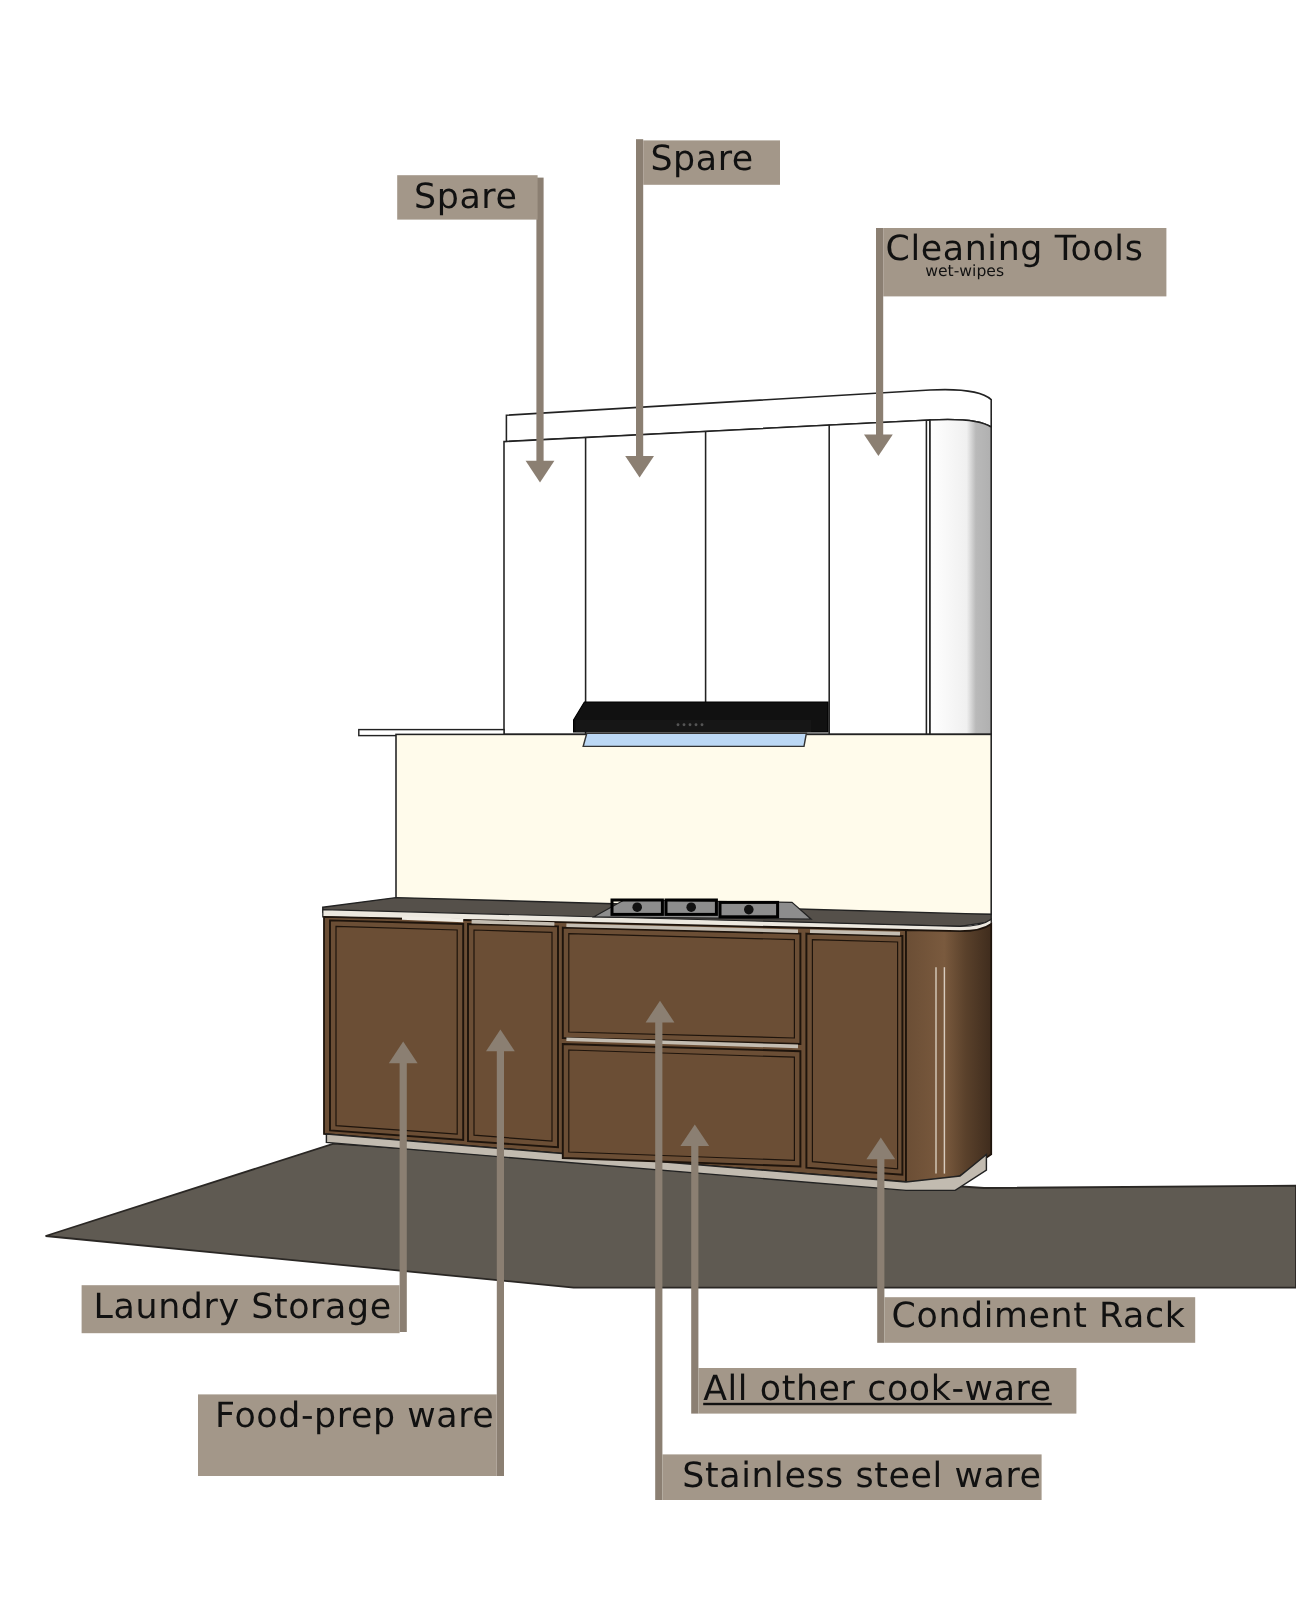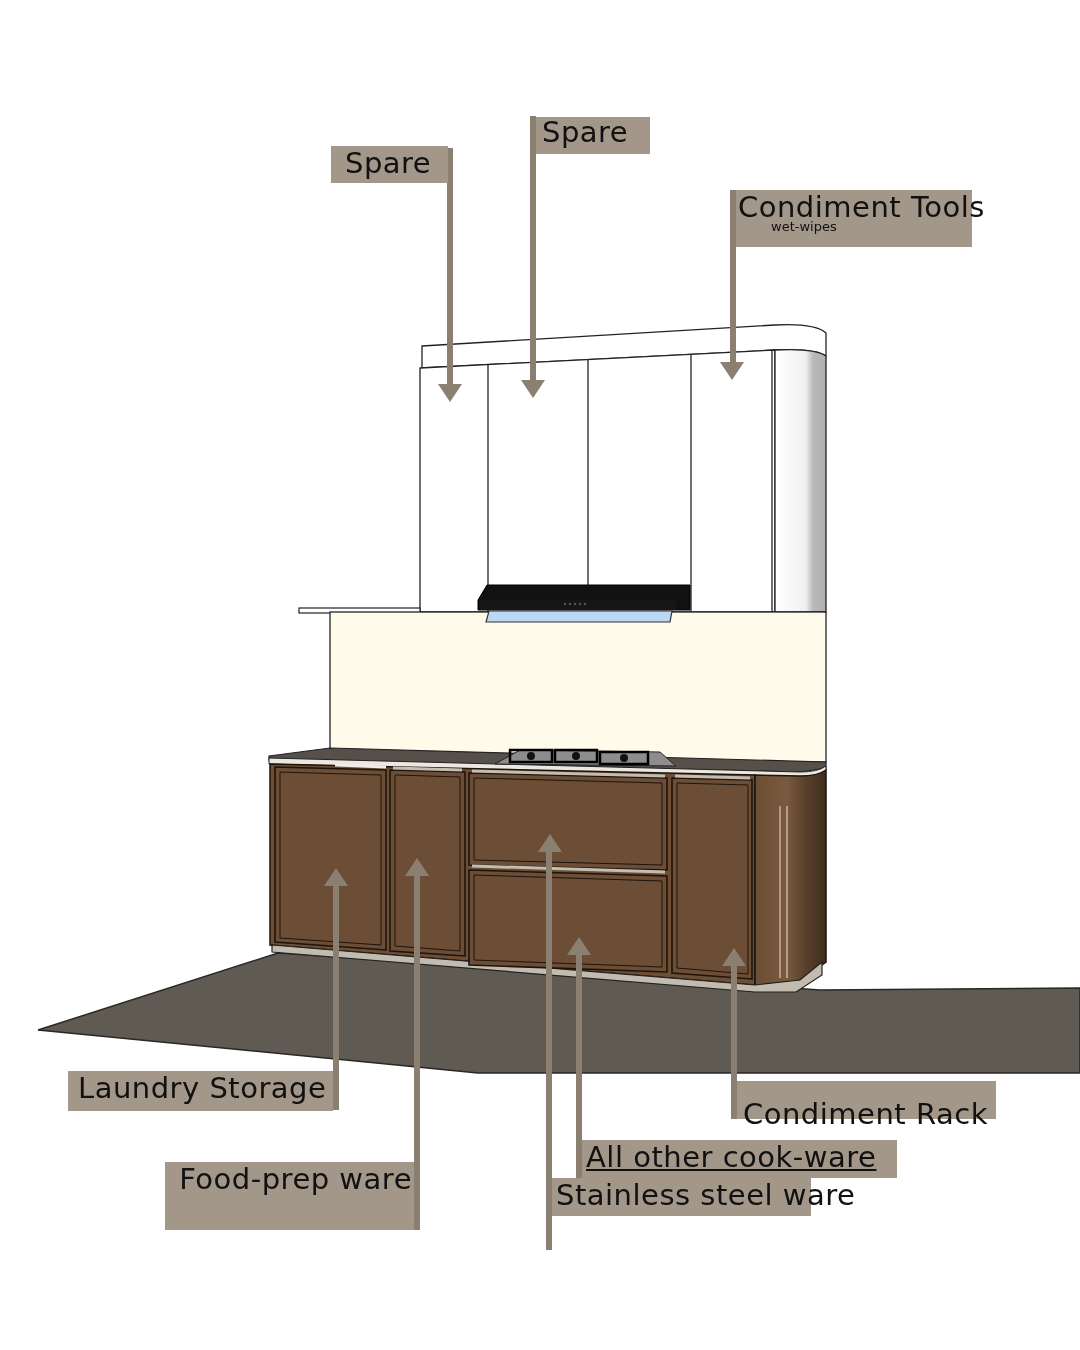--- a/index.html
+++ b/index.html
@@ -135,36 +135,36 @@
   
   <div class="label" style="left:331px; top:146px; width:117px; height:37px; padding:2px 0 0 14px;">
     <span class="main">Spare</span>
   </div>
 
   <div class="label" style="left:536px; top:117px; width:114px; height:37px; padding:0 0 0 6px;">
     <span class="main">Spare</span>
   </div>
 
   <div class="label" style="left:736px; top:190px; width:236px; height:57px; padding:2px 0 0 2px;">
-    <span class="main">Condiment Tools</span>
+    <span class="main">Cleaning Tools</span>
     <span class="sub">wet-wipes</span>
   </div>
 
   <div class="label" style="left:68px; top:1071px; width:265px; height:40px; padding:2px 16px 0 10px;">
     <span class="main">Laundry Storage</span>
   </div>
 
   <div class="label right-align" style="left:165px; top:1162px; width:249px; height:68px; padding:2px 2px 2px 0;">
     <span class="main">Food-prep ware</span>
   </div>
 
-  <div class="label" style="left:552px; top:1178px; width:259px; height:38px; padding:2px 0 0 4px;text-align:right;">
+  <div class="label" style="left:552px; top:1212px; width:316px; height:38px; padding:2px 0 0 4px;text-align:right;">
     <span class="main">Stainless steel ware</span>
   </div>
 
   <div class="label" style="left:582px; top:1140px; width:315px; height:38px; padding:2px 0 0 4px;text-decoration:underline;">
     <span class="main">All other cook-ware</span>
   </div>
 
-  <div class="label" style="left:737px; top:1081px; width:259px; height:38px; padding:18px 0 0 6px;">
+  <div class="label" style="left:737px; top:1081px; width:259px; height:38px; padding:0 0 0 6px;">
     <span class="main">Condiment Rack</span>
   </div>
 </div>
 
 </body></html>

